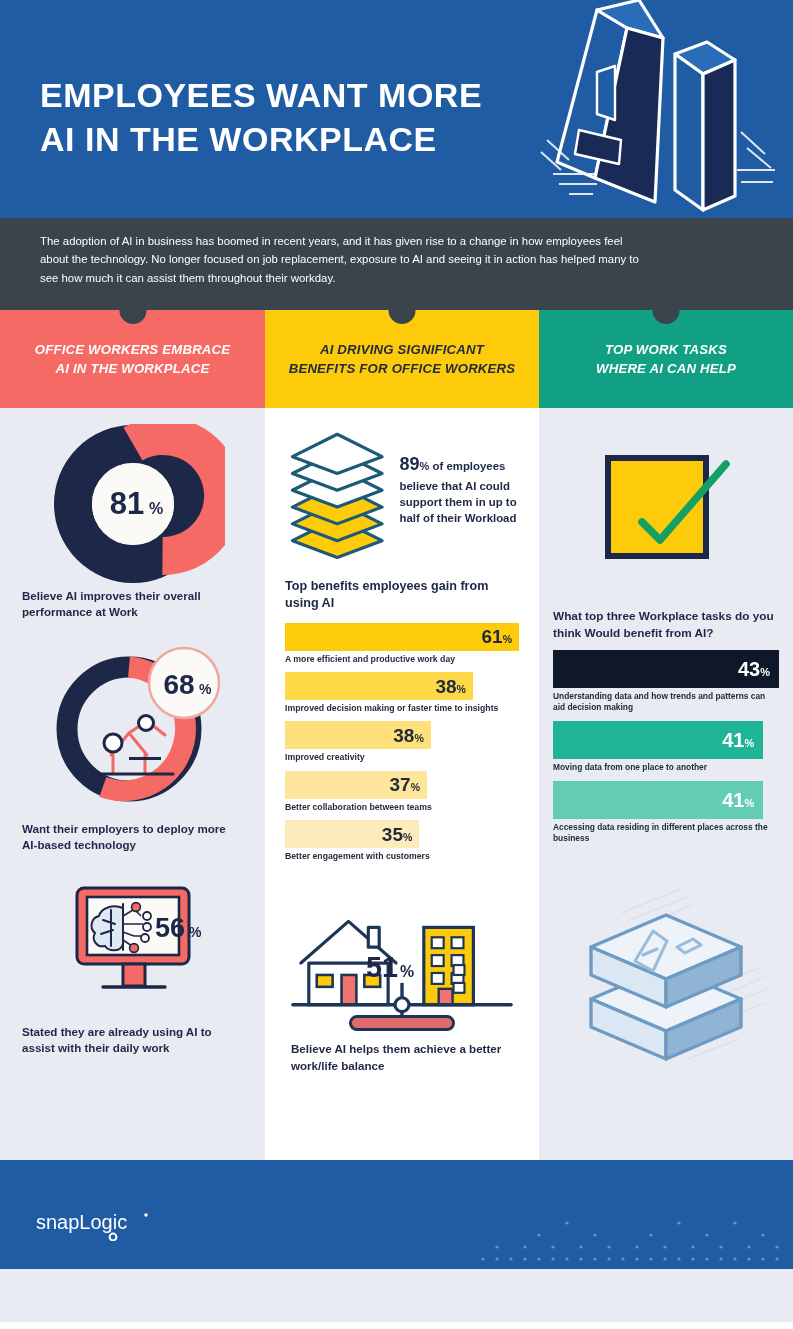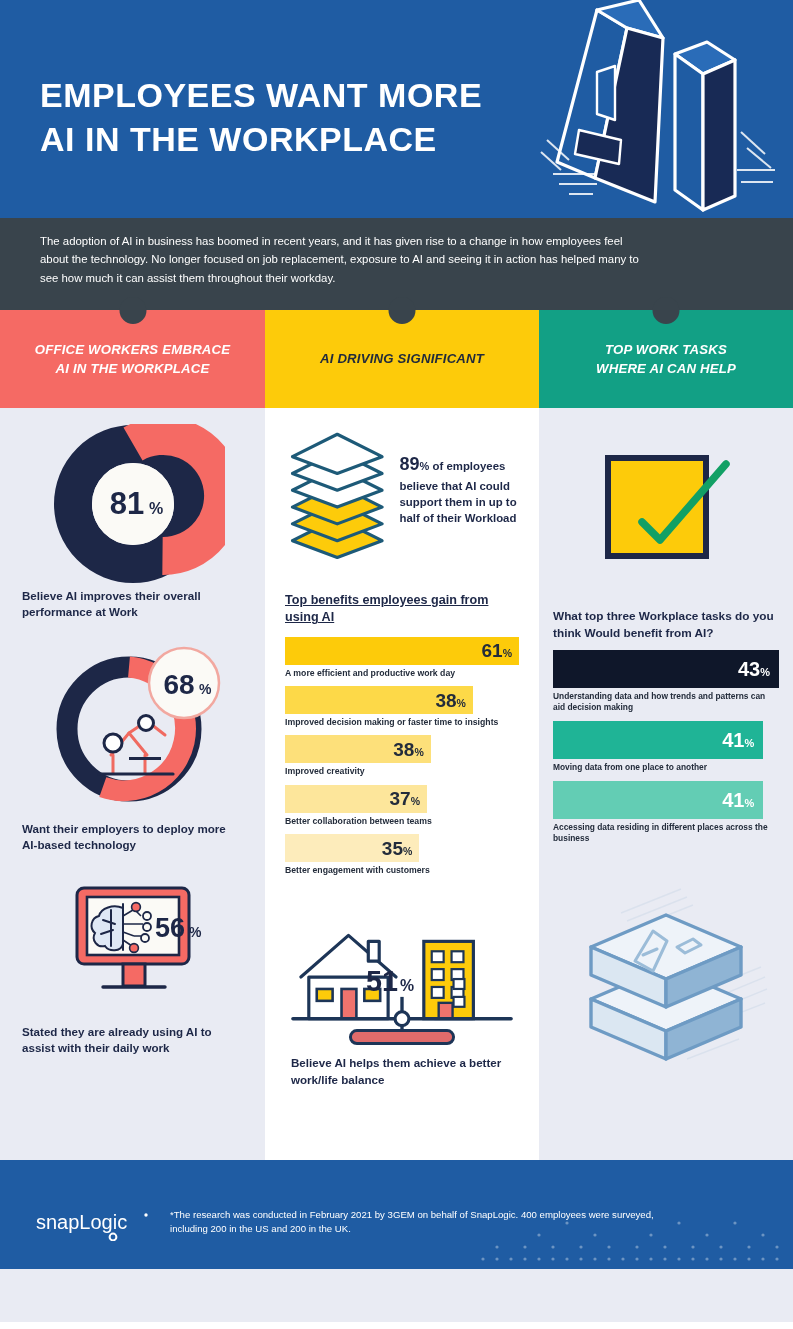--- a/index.html
+++ b/index.html
@@ -243,38 +243,39 @@
         </div>
         <p class="caption" style="margin-top:4px;">Stated they are already using AI to assist with their daily work</p>
       </div>
     </div>
 
     <div class="col col-mid">
       <div class="tab tab-yellow">
         <div class="notch"></div>
         <div class="tab-label">
           <span>AI DRIVING SIGNIFICANT</span>
+          <span>BENEFITS FOR OFFICE WORKERS</span>
         </div>
       </div>
 
       <div class="stack-row" style="padding-top:16px;">
         <svg width="112" height="140" viewBox="0 0 112 140">
           <g stroke="#1d5a78" stroke-width="3.4" stroke-linejoin="round">
             <polygon points="56,96 104,120 56,138 8,120" fill="#fdcb0a"></polygon>
             <polygon points="56,78 104,102 56,120 8,102" fill="#fdcb0a"></polygon>
             <polygon points="56,60 104,84 56,102 8,84" fill="#fdcb0a"></polygon>
             <polygon points="56,42 104,66 56,84 8,66" fill="#ffffff"></polygon>
             <polygon points="56,24 104,48 56,66 8,48" fill="#ffffff"></polygon>
             <polygon points="56,6 104,30 56,48 8,30" fill="#ffffff"></polygon>
           </g>
         </svg>
         <div class="stack-text"><span class="big">89</span><span class="pct">%</span><span> of employees believe that AI could support them in up to half of their Workload</span></div>
       </div>
 
-      <h3 class="bars-title" style="margin-top:28px;text-decoration:underline;">Top benefits employees gain from using AI</h3>
+      <h3 class="bars-title" style="margin-top:14px;">Top benefits employees gain from using AI</h3>
 
       <div class="bar-item">
         <div class="bar" style="width:100%;background:#fdcb0a;text-align:center;">
           <span class="val"><span>61</span><span class="s">%</span></span>
         </div>
         <div class="bar-label">A more efficient and productive work day</div>
       </div>
 
       <div class="bar-item">
         <div class="bar" style="width:80.3%;background:#fdd948;">
@@ -414,21 +415,20 @@
       </div>
     </div>
   </div>
 
   <div class="footer">
     <svg class="logo" width="116" height="34" viewBox="0 0 116 34">
       <text x="0" y="22" font-family="Liberation Sans, sans-serif" font-size="20" fill="#ffffff">snapLogic</text>
       <circle cx="77" cy="30" r="3.4" fill="none" stroke="#ffffff" stroke-width="2"></circle>
       <circle cx="110" cy="8" r="1.7" fill="#ffffff"></circle>
     </svg>
-    <p class="footnote">*The research was conducted in February 2021 by 3GEM on behalf of SnapLogic. 400 employees were surveyed, including 200 in the US and 200 in the UK.</p>
     <svg class="footer-dots" viewBox="0 0 330 60">
       <g fill="#ffffff">
         <circle cx="20" cy="50" r="1.6"></circle>
           <circle cx="34" cy="50" r="1.6"></circle>
           <circle cx="48" cy="50" r="1.6"></circle>
         <circle cx="62" cy="50" r="1.6"></circle>
           <circle cx="76" cy="50" r="1.6"></circle>
           <circle cx="90" cy="50" r="1.6"></circle>
         <circle cx="104" cy="50" r="1.6"></circle>
           <circle cx="118" cy="50" r="1.6"></circle>

